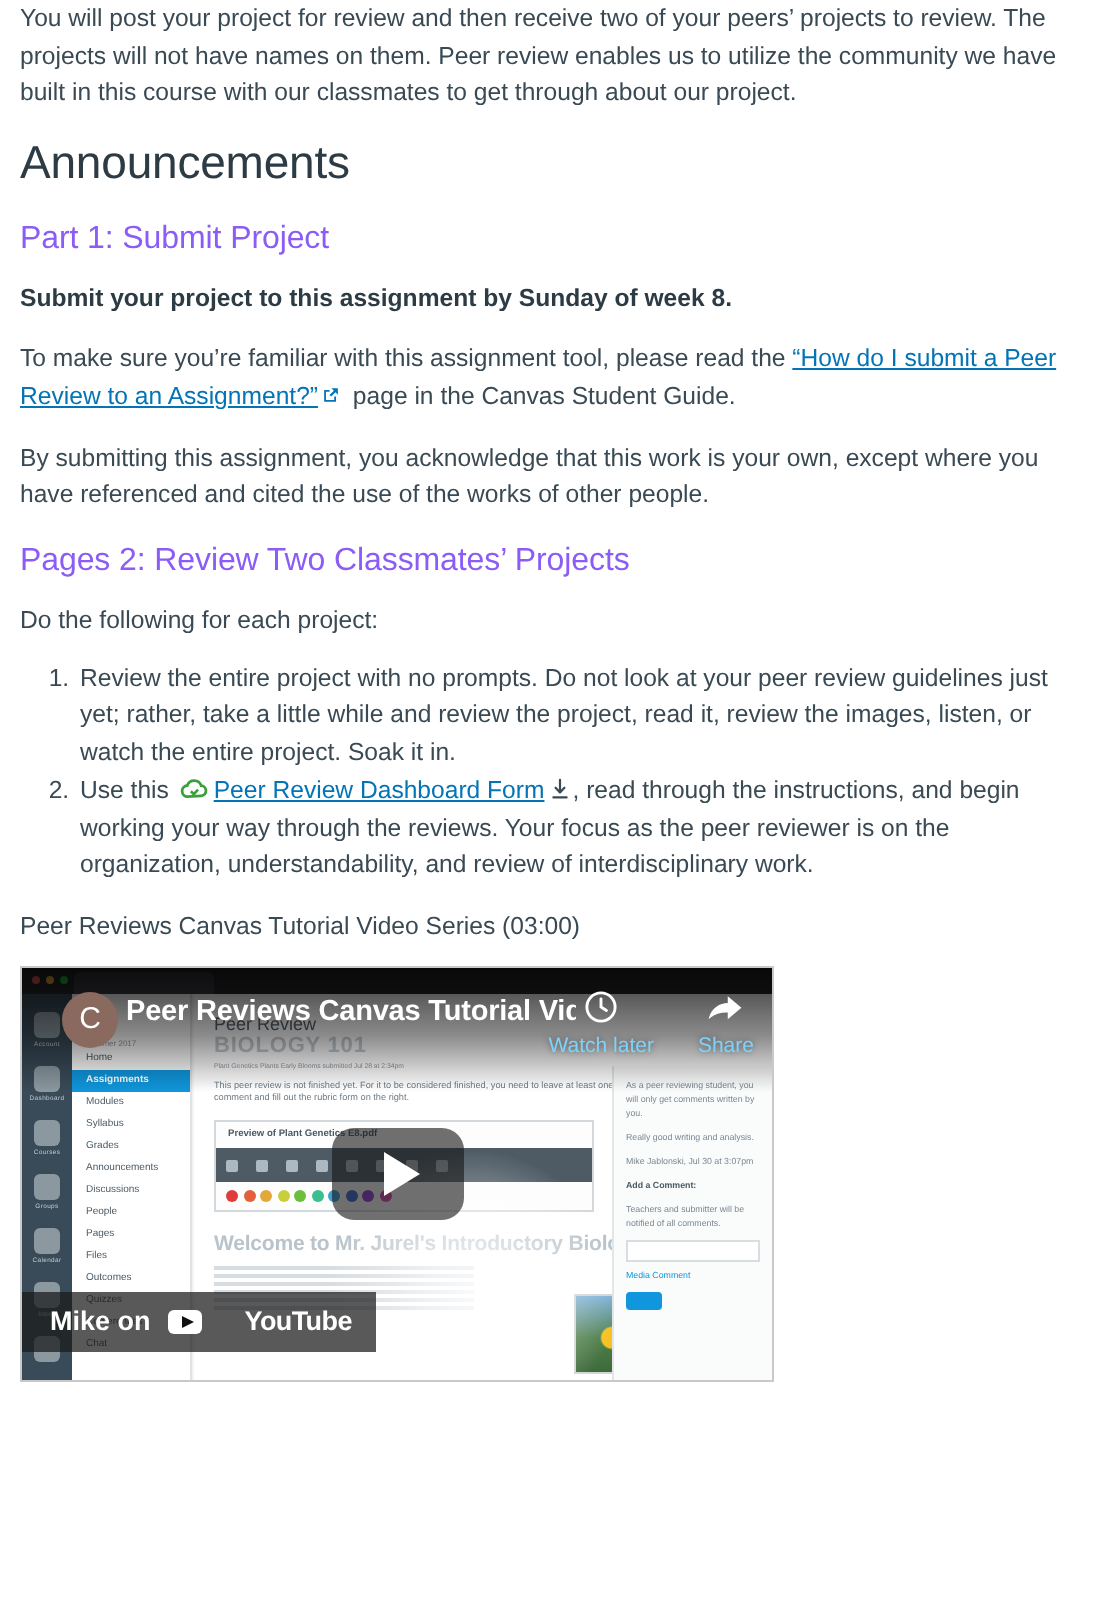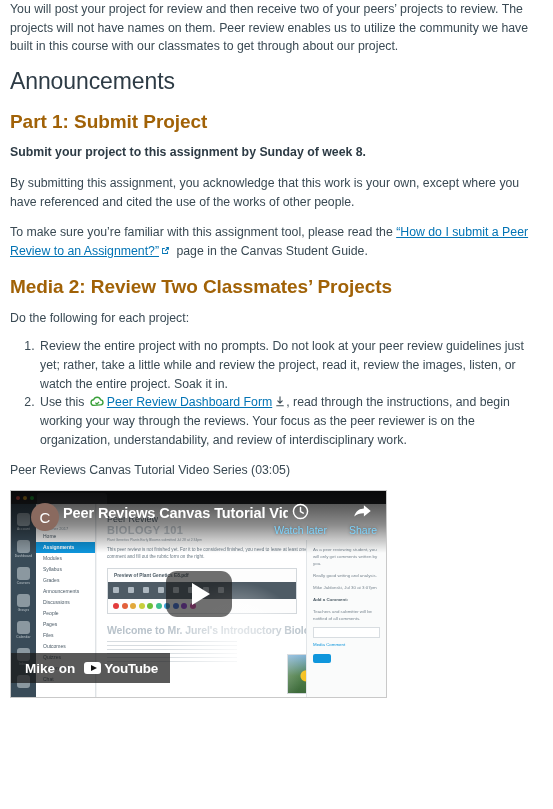--- a/index.html
+++ b/index.html
@@ -23,23 +23,23 @@
   h1.section-title {
     font-size: 23px;
     font-weight: 400;
     color: #2D3B45;
     margin: 8px 0 12px 0;
     line-height: 1.2;
     letter-spacing: -0.1px;
   }
 
   h2.sub-title {
-    font-size: 19px;
-    font-weight: 700;
-    color: #a16207;
+    font-size: 16px;
+    font-weight: 400;
+    color: #8b5cf6;
     margin: 14px 0 10px 0;
     line-height: 1.25;
     letter-spacing: -0.05px;
   }
 
   p.body-text {
     font-size: 12.3px;
     line-height: 1.52;
     color: #3a4a54;
     margin: 0 0 12px 0;
@@ -232,21 +232,21 @@
     margin-left: 4px;
   }
 
   .vt-watchon {
     position: absolute; left: 0; bottom: 14px;
     height: 30px; padding: 0 12px 0 14px;
     background: rgba(25,25,25,.72);
     display: flex; align-items: center; gap: 9px;
     color: #fff; font-size: 13.5px; font-weight: bold;
   }
-  .yt-logo { display: flex; align-items: center; gap: 3px; }
+  .yt-logo { display: flex; align-items: center; gap: 21px; }
   .yt-badge {
     width: 17px; height: 12px; background: #fff; border-radius: 3px;
     display: flex; align-items: center; justify-content: center;
   }
   .yt-badge .t {
     width: 0; height: 0; border-left: 6px solid #111;
     border-top: 3.5px solid transparent; border-bottom: 3.5px solid transparent;
     margin-left: 2px;
   }
   .yt-word { font-size: 13.5px; font-weight: bold; letter-spacing: -.3px; }
@@ -256,51 +256,51 @@
 
 <div class="page">
 
   <p class="body-text">You will post your project for review and then receive two of your peers’ projects to review. The projects will not have names on them. Peer review enables us to utilize the community we have built in this course with our classmates to get through about our project.</p>
 
   <h1 class="section-title">Announcements</h1>
 
   <h2 class="sub-title">Part 1: Submit Project</h2>
 
   <p class="body-text bold">Submit your project to this assignment by Sunday of week 8.</p>
-
-  <p class="body-text">By submitting this assignment, you acknowledge that this work is your own, except where you have referenced and cited the use of the works of other people.</p>
 
   <p class="body-text">
     <span>To make sure you’re familiar with this assignment tool, please read the </span><a class="link" href="#">“How do I submit a Peer Review to an Assignment?”</a><span class="icon-ext"><svg viewBox="0 0 10 10" width="9" height="9">
          <path d="M1.2 2.2h3.0v1.0H2.2v4.6h4.6V5.8h1.0v3.0H1.2z" fill="#0374B5"></path>
          <path d="M5.2 1.2h3.6v3.6l-1.3-1.3-2.4 2.4-0.9-0.9 2.4-2.4z" fill="#0374B5"></path>
        </svg></span><span> page in the Canvas Student Guide.</span>
   </p>
 
-  <h2 class="sub-title">Media 2: Review Two Classmates’ Projects</h2>
+  <p class="body-text">By submitting this assignment, you acknowledge that this work is your own, except where you have referenced and cited the use of the works of other people.</p>
+
+  <h2 class="sub-title">Pages 2: Review Two Classmates’ Projects</h2>
 
 
   <p class="body-text tight">Do the following for each project:</p>
 
   <ol class="steps">
     <li>
       <span>Review the entire project with no prompts. Do not look at your peer review guidelines just yet; rather, take a little while and review the project, read it, review the images, listen, or watch the entire project. Soak it in.</span>
     </li>
     <li>
       <span>Use this </span><span class="icon-cloud"><svg viewBox="0 0 16 12" width="14" height="11">
           <path d="M4.4 10.4a3.2 3.2 0 0 1-.25-6.39A4.2 4.2 0 0 1 12.1 4.1a2.9 2.9 0 0 1 .35 5.75q-.2.03-.4.03z" fill="none" stroke="#3aa03a" stroke-width="1.6"></path>
           <path d="M6.2 7.3l1.7 1.7 2.4-2.6" fill="none" stroke="#3aa03a" stroke-width="1.5"></path>
         </svg></span><a class="link" href="#">Peer Review Dashboard Form</a><span class="icon-download"><svg viewBox="0 0 10 12" width="10" height="11">
           <path d="M5 1v6.4M2.6 5.3L5 7.9l2.4-2.6M1.4 10.6h7.2" fill="none" stroke="#3a4a54" stroke-width="1.2" stroke-linecap="round" stroke-linejoin="round"></path>
         </svg></span><span>, read through the instructions, and begin working your way through the reviews. Your focus as the peer reviewer is on the organization, understandability, and review of interdisciplinary work.</span>
     </li>
   </ol>
 
 
-  <p class="body-text tight">Peer Reviews Canvas Tutorial Video Series (03:05)</p>
+  <p class="body-text tight">Peer Reviews Canvas Tutorial Video Series (03:00)</p>
 
   <div class="video-wrap">
     <div class="video-thumb">
 
       <div class="vt-browserbar">
         <div class="vt-dots">
           <i style="background:#ff5f57"></i>
             <i style="background:#febc2e"></i>
             <i style="background:#28c840"></i>
         </div>

